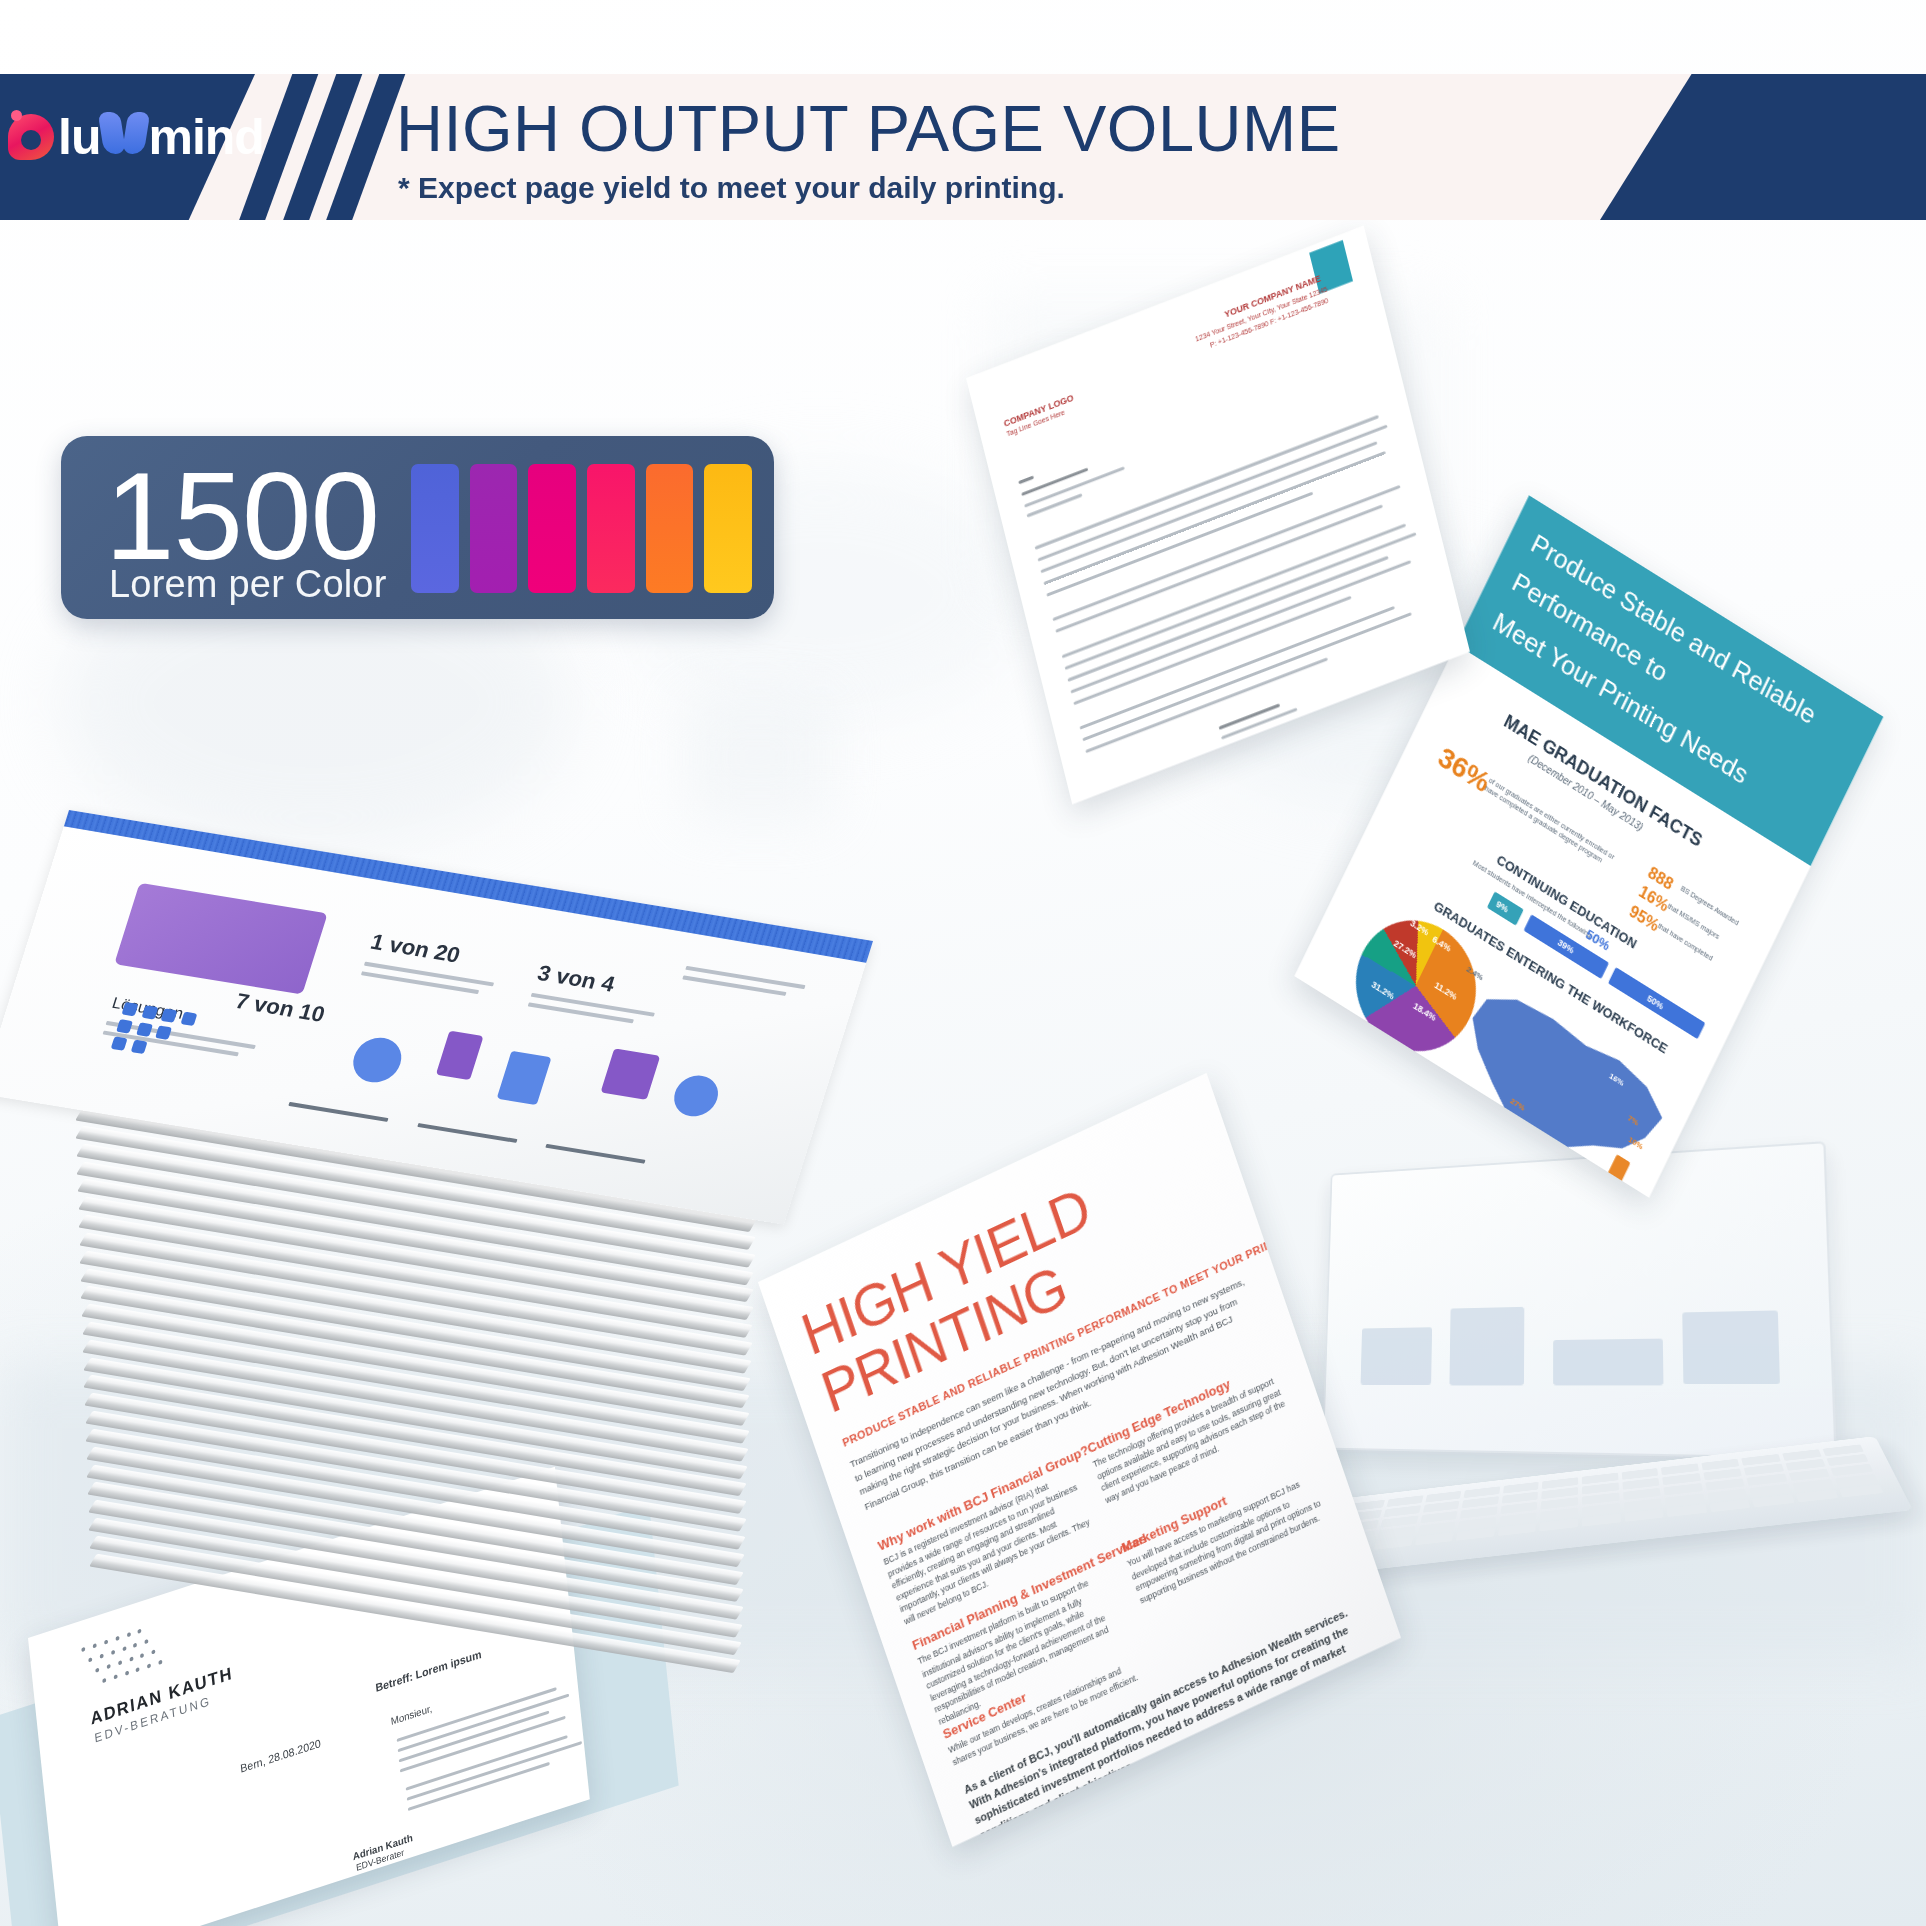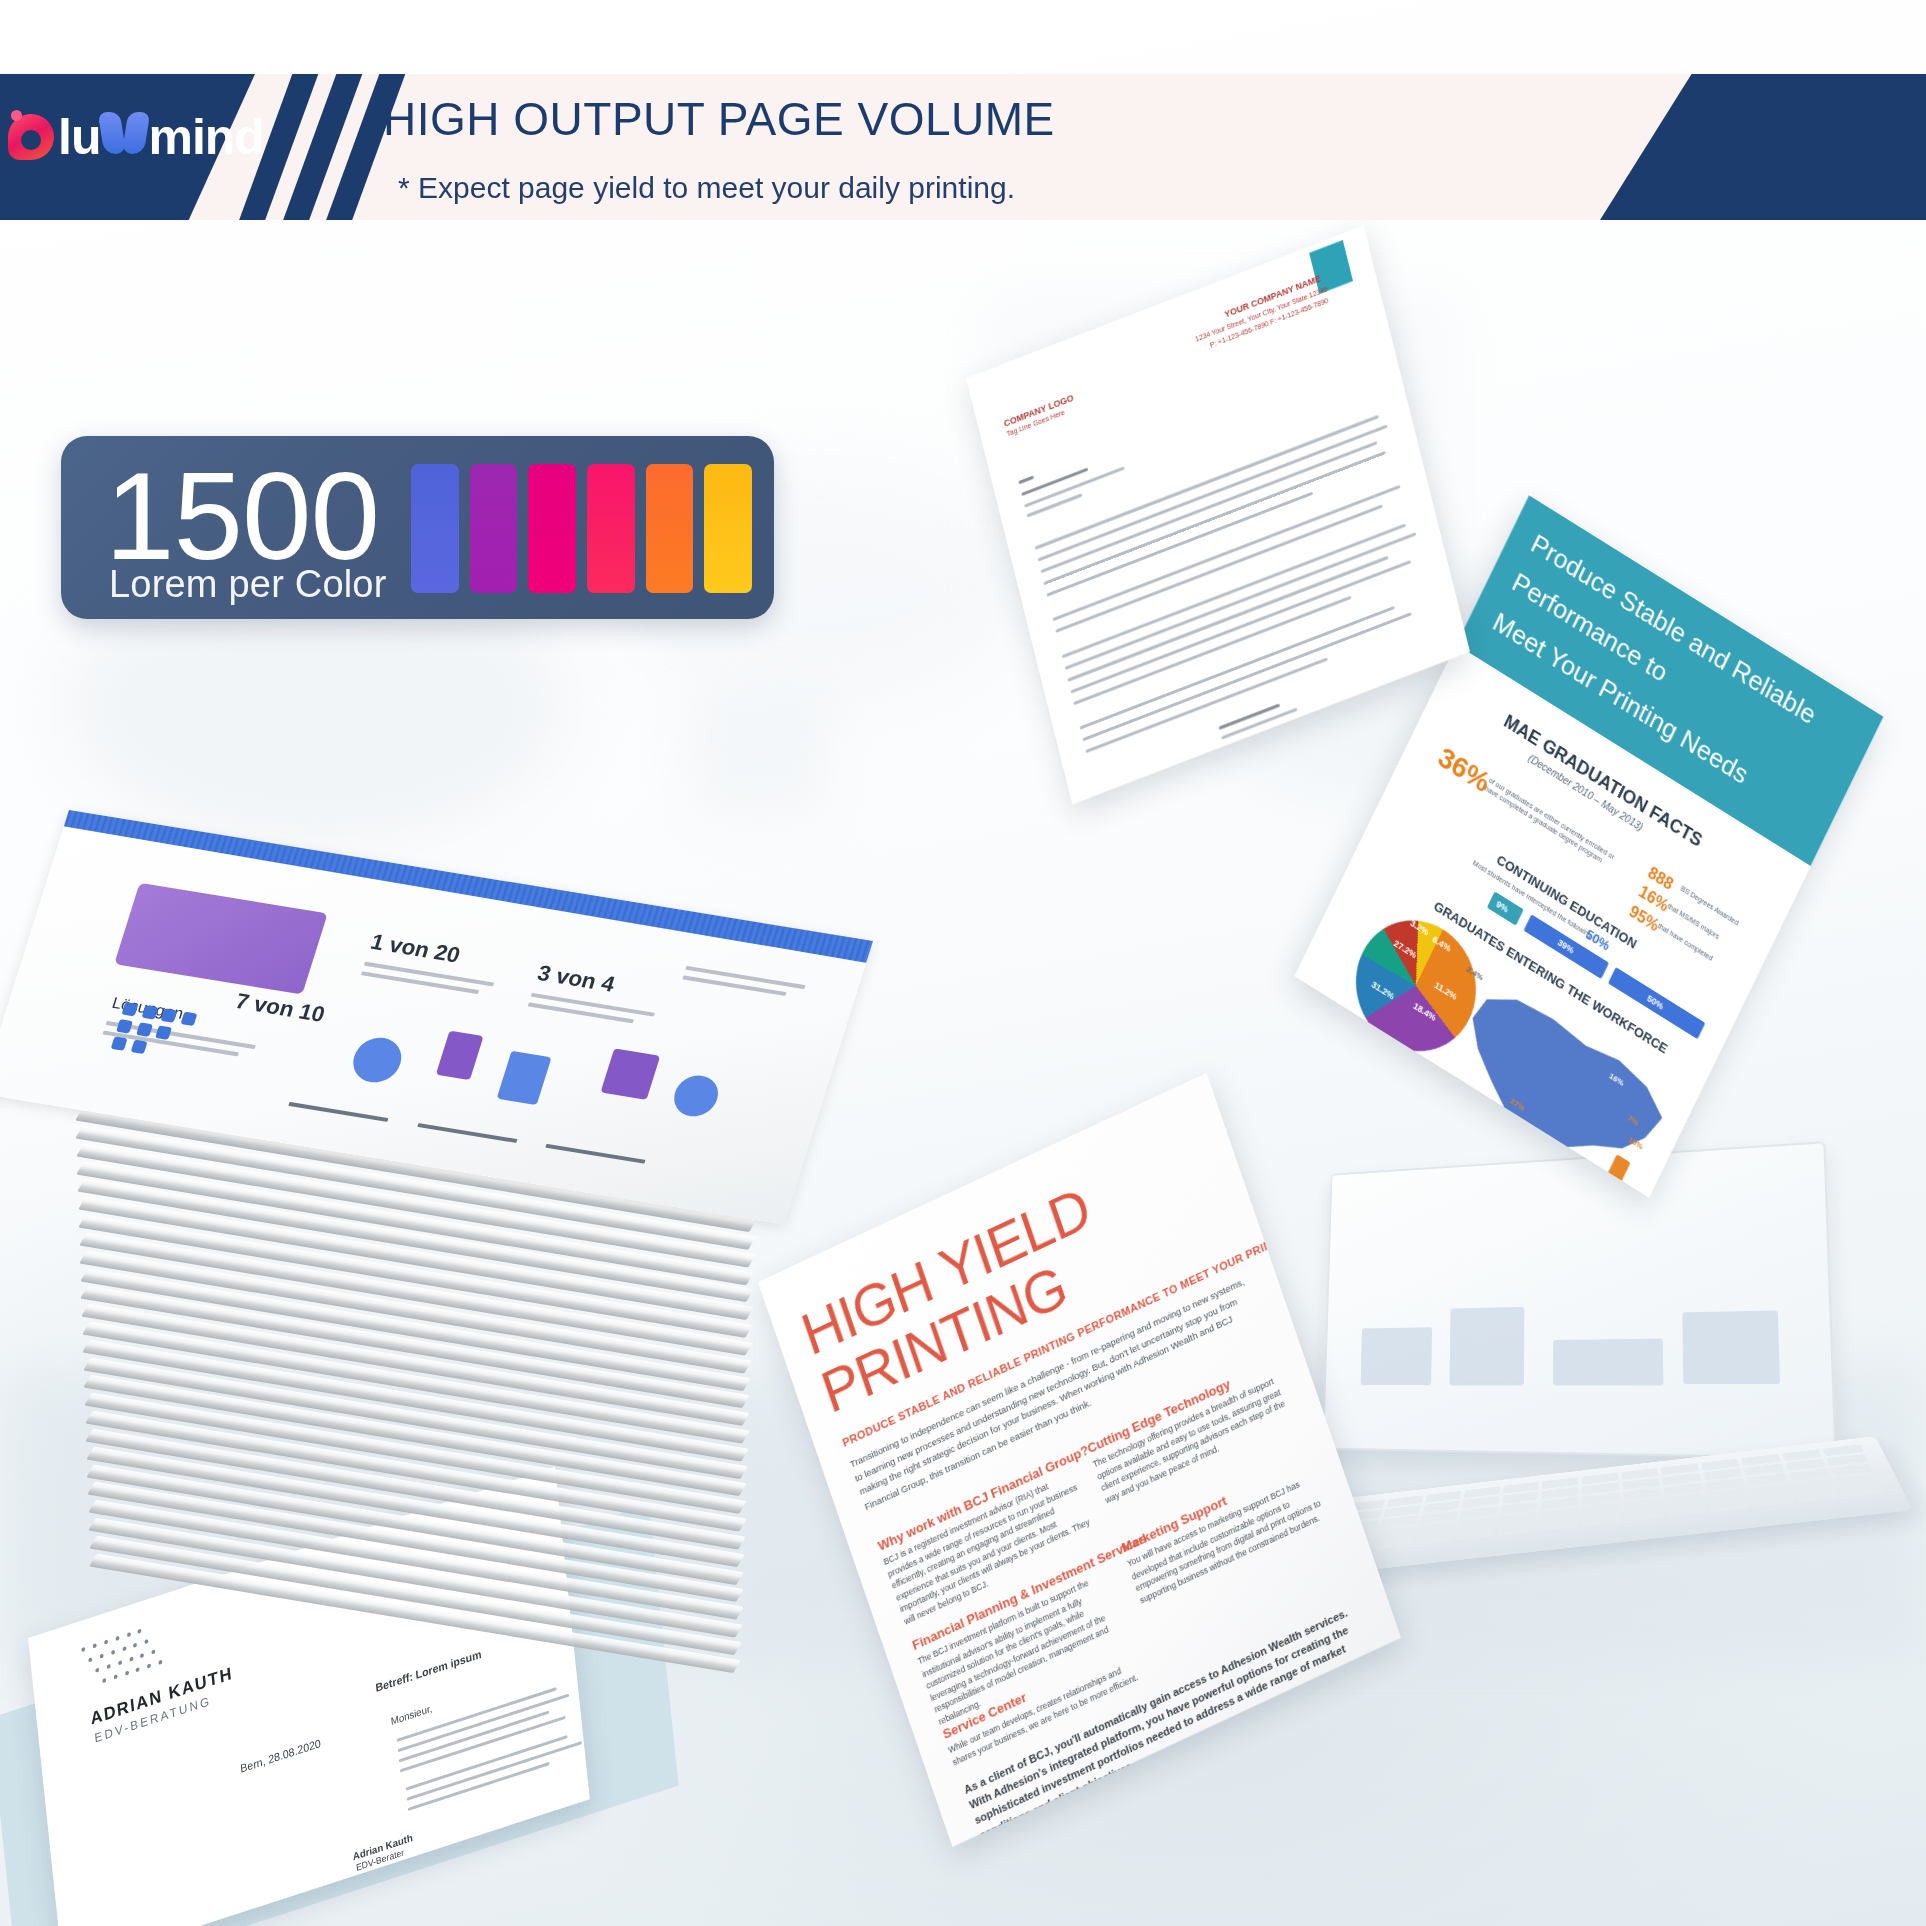--- a/index.html
+++ b/index.html
@@ -78,28 +78,28 @@
   }
   #logo .m-glyph::before, #logo .m-glyph::after {
     content:""; position:absolute; top:0; width:22px; height:42px;
     background:linear-gradient(180deg,#6f8cf2 0%, #3d6fe0 100%);
     border-radius:12px 12px 14px 14px;
   }
   #logo .m-glyph::before { left:0; transform:skewX(9deg); }
   #logo .m-glyph::after  { right:0; transform:skewX(-9deg); }
 
   #header .title {
-    position:absolute; left:383px; top:22px;
-    font-size:46px; font-weight:400; color:#1d3c6e;
+    position:absolute; left:396px; top:22px;
+    font-size:65px; font-weight:400; color:#1d3c6e;
     letter-spacing:0.5px; line-height:1;
     white-space:nowrap;
   }
   #header .subtitle {
     position:absolute; left:398px; top:97px;
-    font-size:30px; font-weight:400; color:#243f6b;
+    font-size:30px; font-weight:700; color:#243f6b;
     letter-spacing:0; white-space:nowrap;
   }
 
   
   #badge {
     position:absolute; left:61px; top:436px;
     width:713px; height:183px;
     background:linear-gradient(135deg,#4b6489 0%, #43597d 55%, #3f5678 100%);
     border-radius:26px;
     box-shadow:0 8px 26px rgba(40,60,90,.22);

